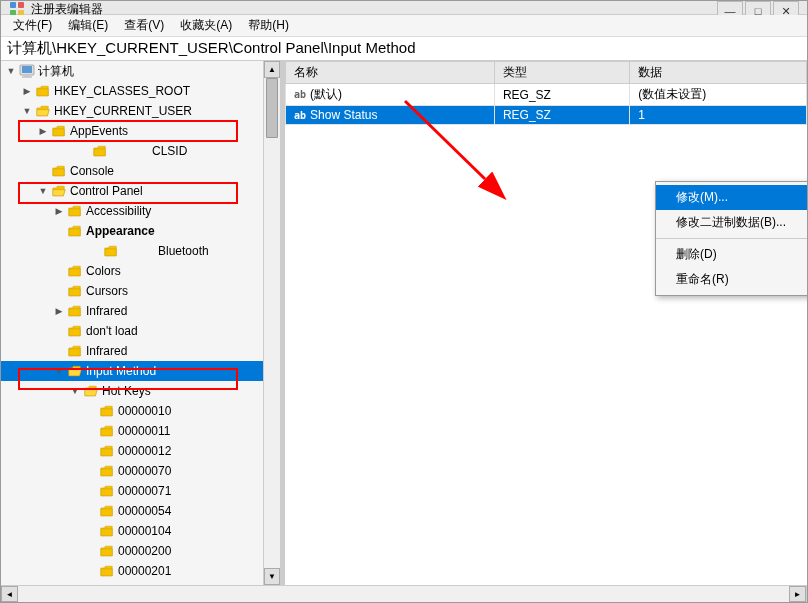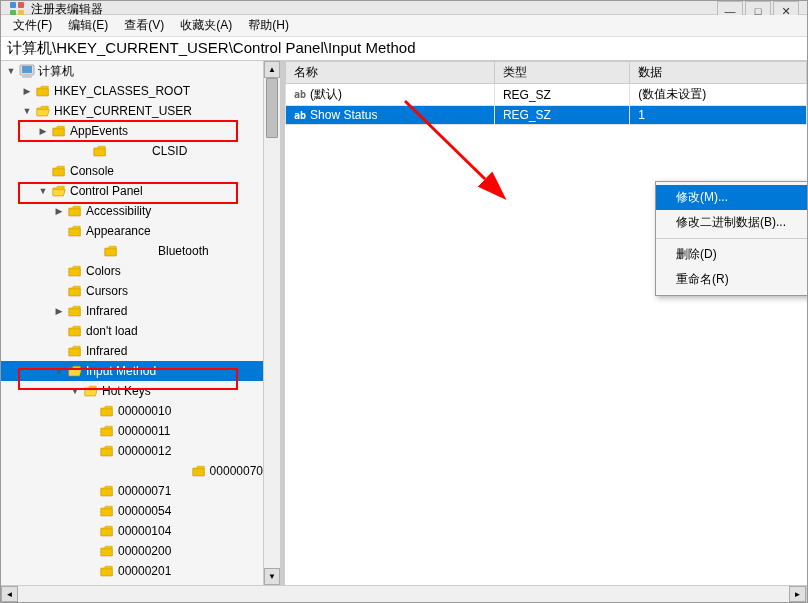--- a/index.html
+++ b/index.html
@@ -354,21 +354,21 @@
             <div class="tree-item" style="padding-left: 50px;">
               <span class="expander">▶</span>
               <span class="folder-icon">
                 <svg class="folder-svg" viewBox="0 0 16 13">
       <path d="M1,3 L5,3 L6,1 L14,1 L14,12 L1,12 Z" fill="#f4c200" stroke="#c89500" stroke-width="0.5"></path>
       <path d="M1,4 L14,4 L14,12 L1,12 Z" fill="#f4c200" stroke="#c89500" stroke-width="0.5"></path>
     </svg>
               </span>
               <span>Accessibility</span>
             </div>
-            <div class="tree-item" style="padding-left: 50px;">
+            <div class="tree-item" style="padding-left: 50px; font-weight: bold;">
               <span class="expander"></span>
               <span class="folder-icon">
                 <svg class="folder-svg" viewBox="0 0 16 13">
       <path d="M1,3 L5,3 L6,1 L14,1 L14,12 L1,12 Z" fill="#f4c200" stroke="#c89500" stroke-width="0.5"></path>
       <path d="M1,4 L14,4 L14,12 L1,12 Z" fill="#f4c200" stroke="#c89500" stroke-width="0.5"></path>
     </svg>
               </span>
               <span>Appearance</span>
             </div>
             <div class="tree-item" style="padding-left: 50px; gap: 36px;">
@@ -474,21 +474,21 @@
             <div class="tree-item" style="padding-left: 82px;">
               <span class="expander"></span>
               <span class="folder-icon">
                 <svg class="folder-svg" viewBox="0 0 16 13">
       <path d="M1,3 L5,3 L6,1 L14,1 L14,12 L1,12 Z" fill="#f4c200" stroke="#c89500" stroke-width="0.5"></path>
       <path d="M1,4 L14,4 L14,12 L1,12 Z" fill="#f4c200" stroke="#c89500" stroke-width="0.5"></path>
     </svg>
               </span>
               <span>00000012</span>
             </div>
-            <div class="tree-item" style="padding-left: 82px; justify-content: flex-end;">
+            <div class="tree-item" style="padding-left: 82px;">
               <span class="expander"></span>
               <span class="folder-icon">
                 <svg class="folder-svg" viewBox="0 0 16 13">
       <path d="M1,3 L5,3 L6,1 L14,1 L14,12 L1,12 Z" fill="#f4c200" stroke="#c89500" stroke-width="0.5"></path>
       <path d="M1,4 L14,4 L14,12 L1,12 Z" fill="#f4c200" stroke="#c89500" stroke-width="0.5"></path>
     </svg>
               </span>
               <span>00000070</span>
             </div>
             <div class="tree-item" style="padding-left: 82px; text-align: center;">

